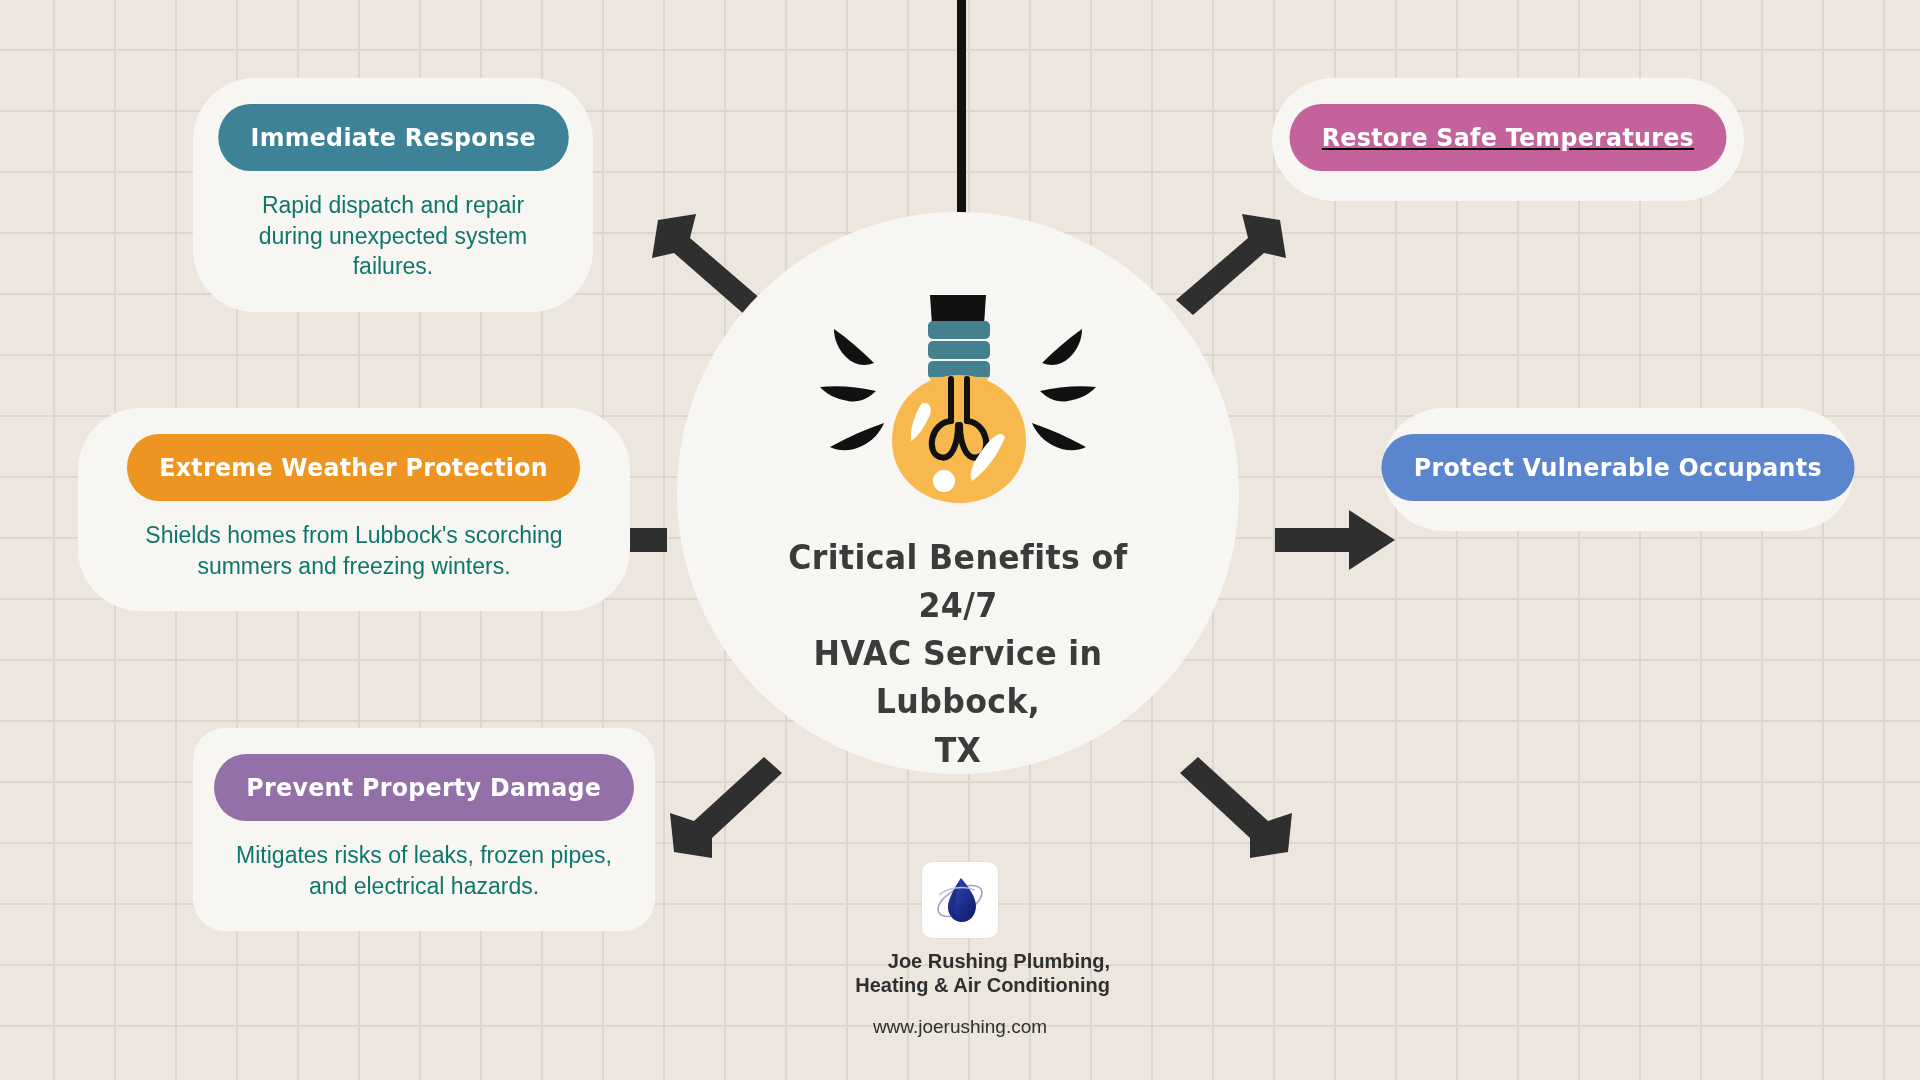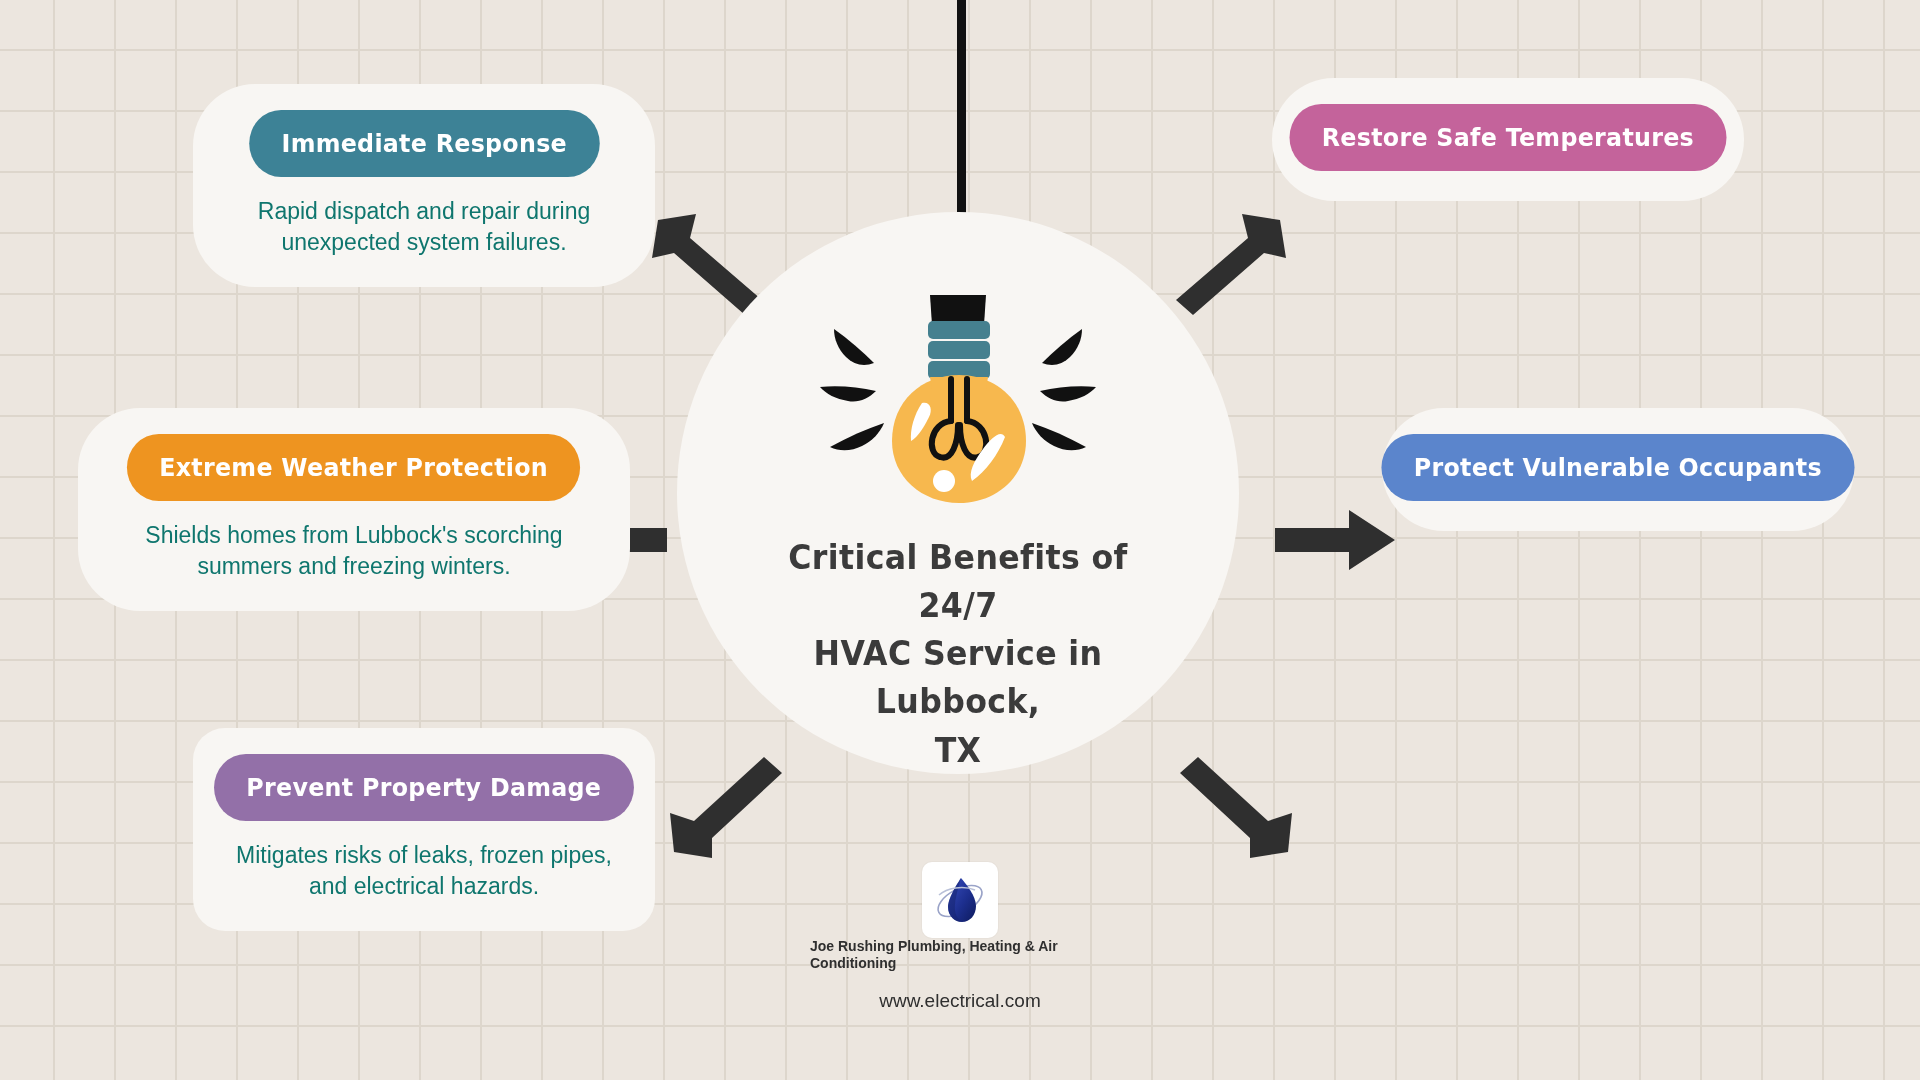--- a/index.html
+++ b/index.html
@@ -89,24 +89,24 @@
   .desc{
     margin-top:19px;
     text-align:center;
     font-size:23px;
     line-height:1.33;
     color:#0f766e;
     font-family:"Liberation Sans", sans-serif;
   }
 
   
-  #card-immediate-response { left:193px;  top:84px;  width:462px; }
+  #card-immediate-response { left:193px;  top:78px;  width:400px; }
   #card-extreme-weather    { left:78px;   top:408px; width:552px; }
   #card-prevent-damage     { left:193px;  top:728px; width:462px;border-radius:32px; }
-  #card-restore-temps      { left:1272px; top:78px;  width:472px; }
+  #card-restore-temps      { left:1272px; top:78px;  width:472px;text-decoration:underline; }
   #card-protect-occupants  { left:1382px; top:408px; width:472px; }
   #card-peace-of-mind      { left:1272px; top:728px; width:472px; }
 
   
   .arrow{ position:absolute; }
 
   
   .footer{
     position:absolute;
     left:0; right:0;
@@ -116,23 +116,24 @@
     align-items:center;
   }
   .logo-box{
     width:76px; height:76px;
     background:#ffffff;
     border-radius:10px;
     display:flex; align-items:center; justify-content:center;
     box-shadow:0 0 0 1px rgba(0,0,0,.02);
   }
   .brand{
+    margin-top:12px;
     width:300px;
-    text-align:left;
-    font-size:14px;
+    text-align:right;
+    font-size:20px;
     font-weight:bold;
     line-height:1.18;
     color:#2f2f2f;
   }
   .site{
     margin-top:19px;
     font-size:19px;
     color:#2f2f2f;
   }
 </style>
@@ -264,16 +265,16 @@
                  C17 45 24 51 31 51
                  C39 51 45 44 45 35
                  C45 25 35 13 30 7 Z" fill="url(#dropGrad)"></path>
         <path d="M30 7 C28 14 25 24 24 33 C23 42 26 48 31 51
                  C24 51 17 45 17 36 C17 26 30 7 30 7 Z" fill="#152470" opacity=".55"></path>
 
         <path d="M8 24 C16 17 32 14 44 19" fill="none" stroke="#b9c0d8" stroke-width="1.6"></path>
       </svg>
     </div>
     <div class="brand">Joe Rushing Plumbing, Heating &amp; Air Conditioning</div>
-    <div class="site">www.electrical.com</div>
+    <div class="site">www.joerushing.com</div>
   </div>
 
 </div>
 
 </body></html>

